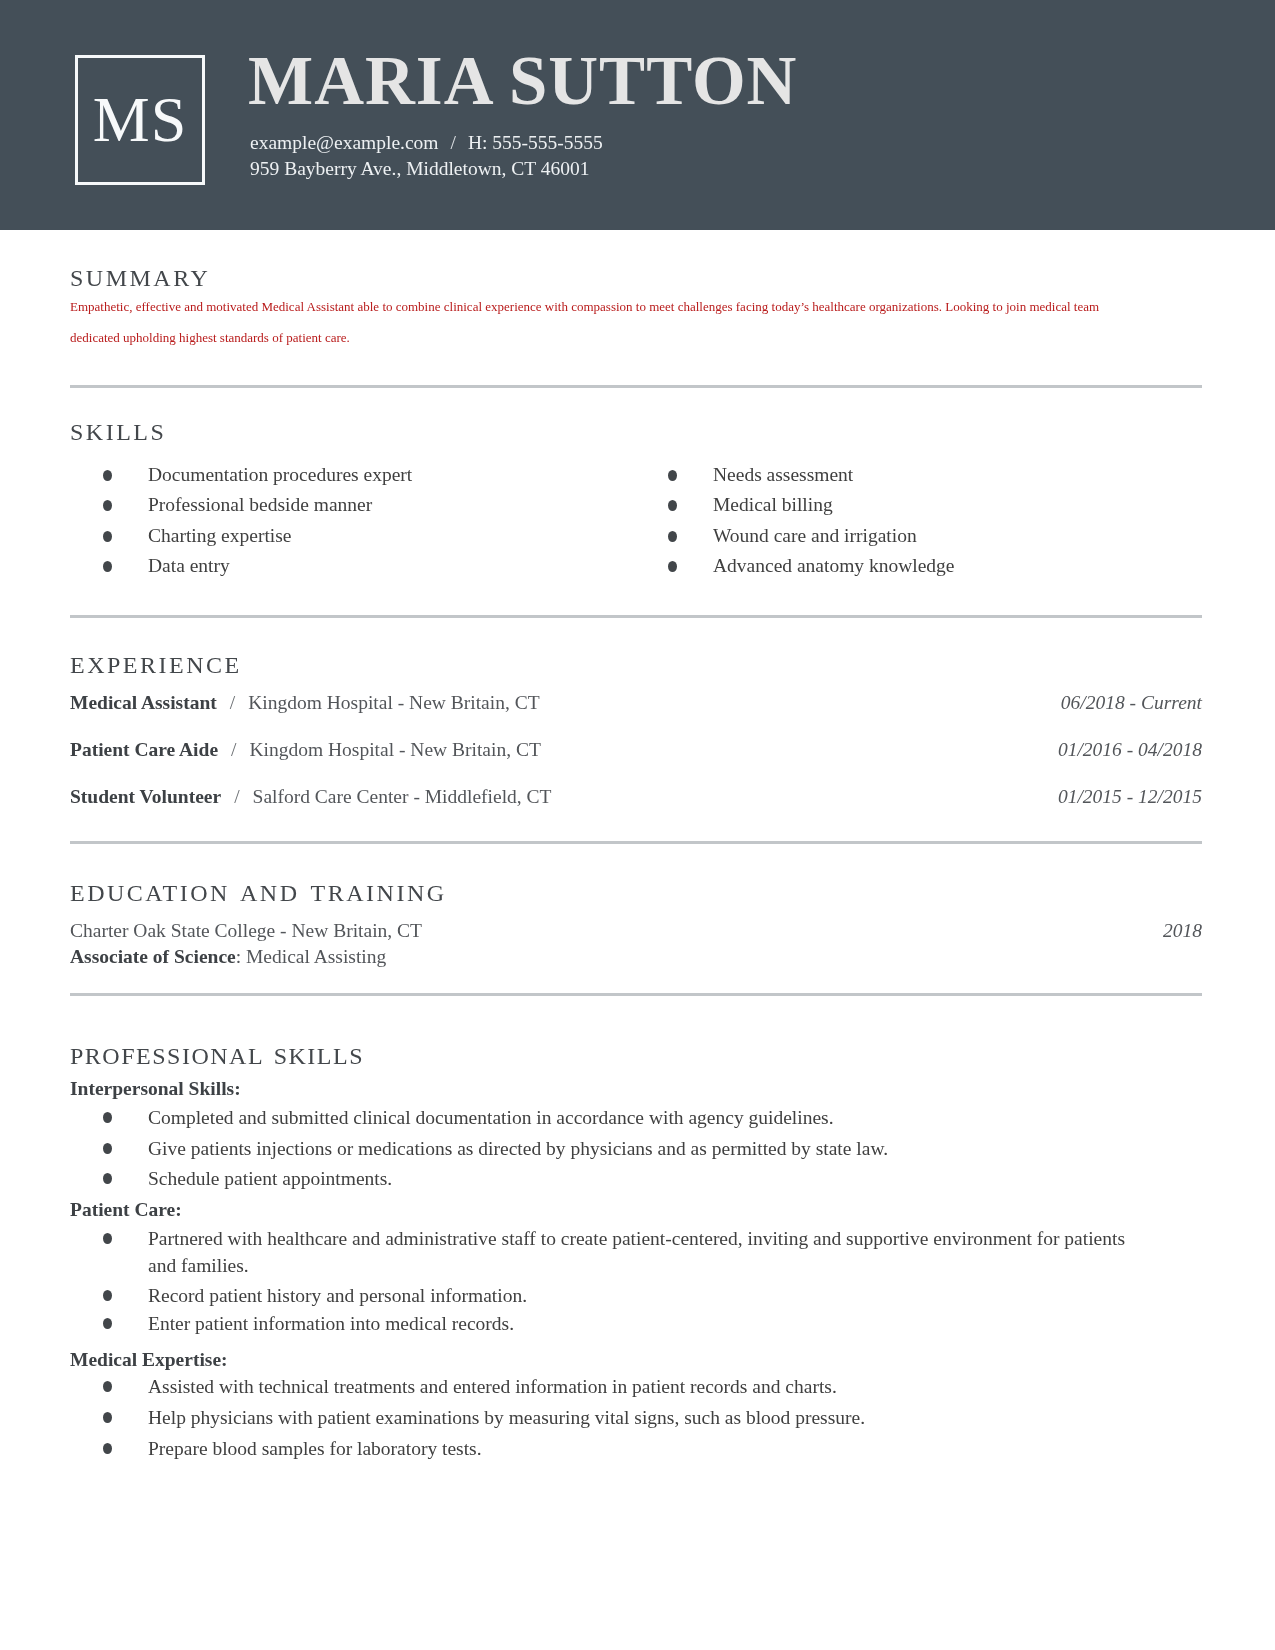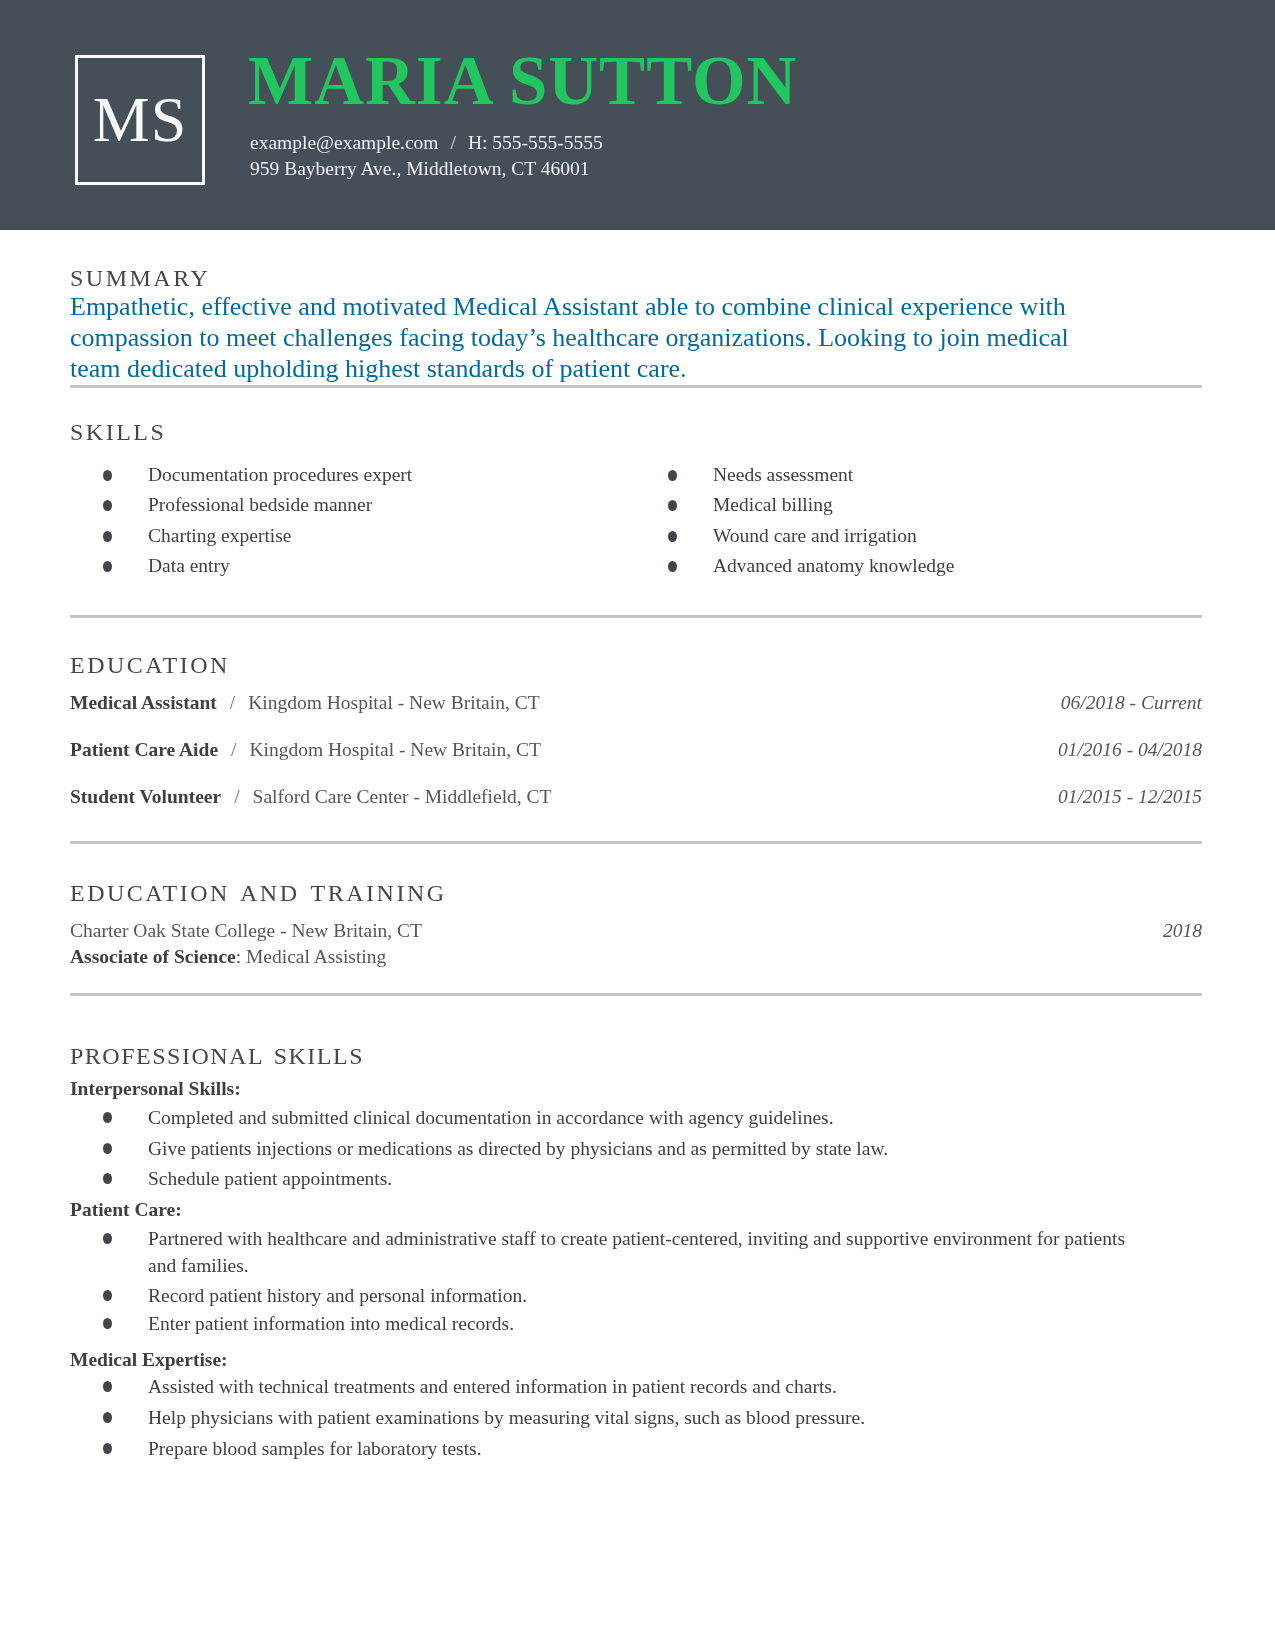--- a/index.html
+++ b/index.html
@@ -21,42 +21,42 @@
   .monogram-box{
     position:absolute;left:75px;top:55px;width:130px;height:130px;
     border:3px solid #f7f9fa;box-sizing:border-box;
     display:flex;align-items:center;justify-content:center;
   }
   .monogram-text{
     color:#f7f9fa;font-size:64px;line-height:1;letter-spacing:1px;
   }
   .name{
     position:absolute;left:248px;top:47px;
-    color:#22c55e;font-size:69px;font-weight:700;line-height:1;
+    color:#e5e5e5;font-size:69px;font-weight:700;line-height:1;
     letter-spacing:1px;white-space:nowrap;
   }
   .contact-line{
     position:absolute;left:250px;color:#eef1f3;font-size:19.5px;line-height:26px;
     white-space:nowrap;
   }
   .contact-line-1{top:130px;}
   .contact-line-2{top:156px;}
   .contact-sep{display:inline-block;margin:0 12px;color:#dfe3e6;}
   
   .divider{
     position:absolute;left:70px;width:1132px;height:3px;background:#c2c6c9;
   }
   .h-section{
     position:absolute;left:70px;
     font-size:24px;line-height:30px;color:#43474b;
     letter-spacing:2.5px;word-spacing:3px;white-space:nowrap;
   }
   .para{
     position:absolute;left:70px;width:1045px;
-    font-size:26px;line-height:31px;color:#0369a1;
+    font-size:13px;line-height:31px;color:#b91c1c;
   }
   .bullet-row{
     position:absolute;display:flex;align-items:flex-start;
     font-size:19.5px;line-height:26px;color:#404040;
   }
   .bullet{
     flex:0 0 auto;display:inline-block;width:9px;height:11px;border-radius:50%;
     background:#42464a;margin-top:8px;
   }
   .bullet-row .bullet-text{margin-left:36px;}
@@ -135,21 +135,21 @@
     <span class="bullet"></span>
     <span class="bullet-text">Wound care and irrigation</span>
   </div>
   <div class="bullet-row" style="left:668px;top:553px;">
     <span class="bullet"></span>
     <span class="bullet-text">Advanced anatomy knowledge</span>
   </div>
 
   <div class="divider" style="top:615px;"></div>
 
-  <div class="h-section" style="top:650px;">EDUCATION</div>
+  <div class="h-section" style="top:650px;">EXPERIENCE</div>
 
   <div class="job-row" style="top:690px;">
     <span class="job-title">Medical Assistant</span><span class="job-sep">/</span><span>Kingdom Hospital - New Britain, CT</span>
     <span class="job-dates">06/2018 - Current</span>
   </div>
   <div class="job-row" style="top:737px;">
     <span class="job-title">Patient Care Aide</span><span class="job-sep">/</span><span>Kingdom Hospital - New Britain, CT</span>
     <span class="job-dates">01/2016 - 04/2018</span>
   </div>
   <div class="job-row" style="top:784px;">

